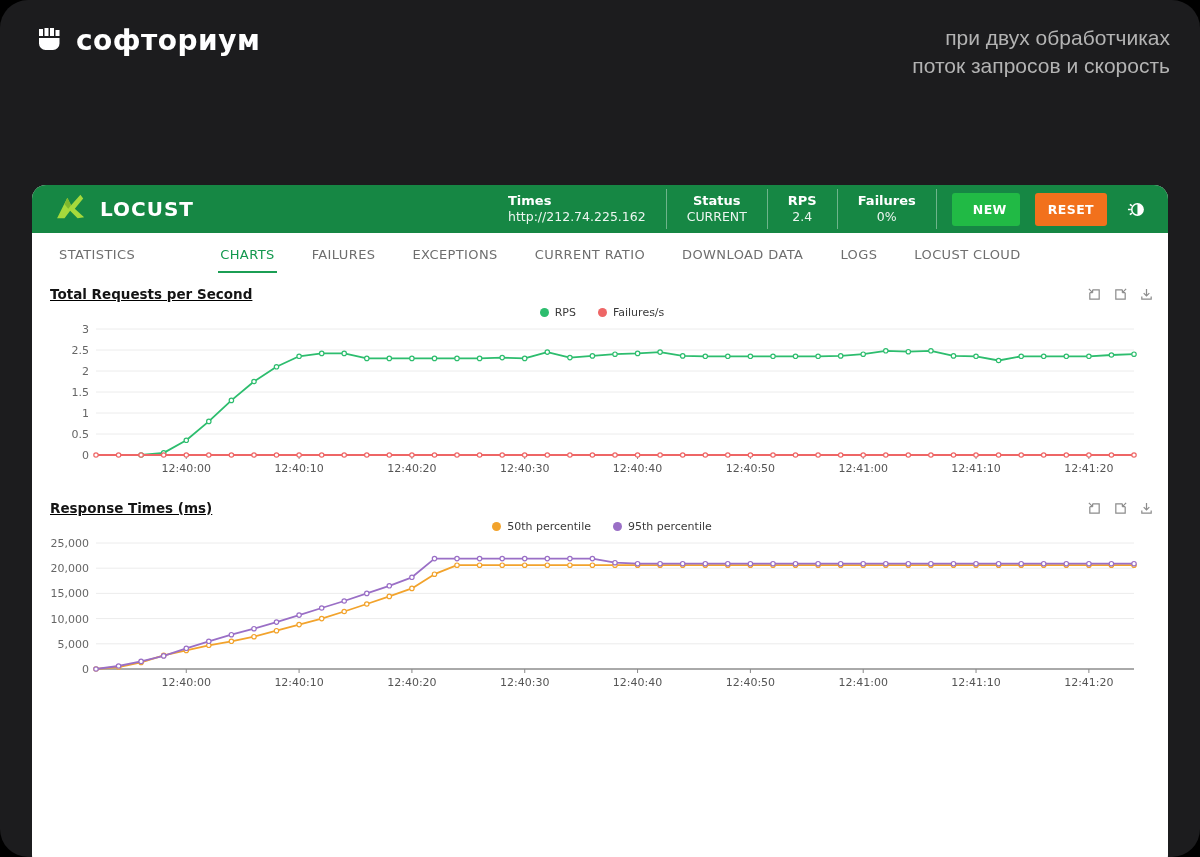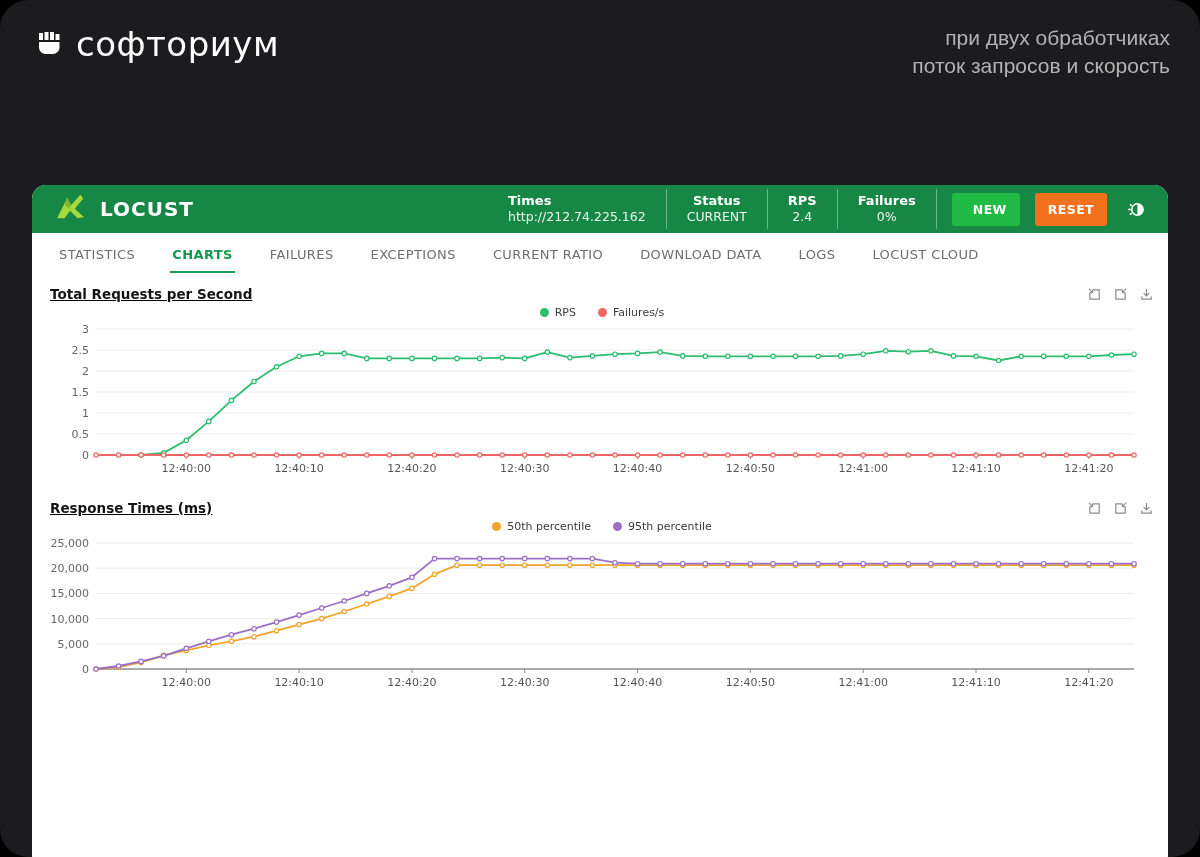--- a/index.html
+++ b/index.html
@@ -1,37 +1,37 @@
 <!DOCTYPE html>
 <html><head>
 <meta charset="utf-8">
 <style>
   html,body{margin:0;padding:0;background:#000;width:1200px;height:857px;font-family:"DejaVu Sans","Liberation Sans",sans-serif;}
   .panel{position:absolute;left:0;top:0;width:1200px;height:857px;background:#1c1c1e;border-radius:28px;overflow:hidden;}
   .brand{position:absolute;left:36px;top:24px;display:flex;align-items:center;gap:13px;color:#fff;}
-  .brand-name{font-size:34px;font-weight:normal;letter-spacing:.5px;}
+  .brand-name{font-size:28px;font-weight:bold;letter-spacing:.5px;}
   .caption{position:absolute;right:30px;top:24px;text-align:right;color:#b3b3b3;font-size:21px;line-height:28px;font-family:"Liberation Sans",sans-serif;}
   .card{position:absolute;left:32px;top:185px;width:1136px;height:684px;background:#fff;border-radius:14px;overflow:hidden;}
   .appbar{height:48px;background:#168744;display:flex;align-items:center;padding:0 16px 0 22px;}
   .logo{display:flex;align-items:center;gap:10px;}
   .app-name{color:#fff;font-weight:bold;font-size:20px;letter-spacing:1px;}
   .spacer{flex:1;}
   .statcell{color:#fff;text-align:center;padding:4px 20px;line-height:1.25;}
   .statcell .lbl{font-weight:bold;font-size:13px;}
   .statcell .val{font-size:12.5px;color:rgba(255,255,255,.92);}
   .statcell.host{text-align:left;}
   .sep-l{border-left:1px solid rgba(255,255,255,.38);}
   .sep-r{border-right:1px solid rgba(255,255,255,.38);}
   .btn{border:none;color:#fff;font-weight:bold;font-size:12.5px;padding:9px 13px;border-radius:3px;margin-left:15px;letter-spacing:.4px;cursor:pointer;font-family:inherit;}
   .btn.new{background:#21ba45;padding-left:21px;}
   .btn.reset{background:#f2711c;}
   .theme-toggle{margin-left:20px;margin-right:6px;cursor:pointer;display:flex;align-items:center;}
   .tabs{display:flex;align-items:flex-end;gap:33px;padding:0 0 0 25px;height:40px;background:#fff;}
   .tab{font-size:13px;letter-spacing:.4px;color:#6e6e6e;padding:8px 2px 9px;cursor:pointer;border-bottom:2px solid transparent;}
-  .tab.active{color:#13984e;font-weight:bold;border-bottom-color:#1b9e54;}
+  .tab.active{color:#13984e;font-weight:normal;border-bottom-color:#1b9e54;margin-left:48px;}
   .chart-section{padding:13px 14px 0 18px;}
   .chart-head{display:flex;justify-content:space-between;align-items:center;text-decoration:underline;}
   .chart-title{font-size:13.5px;font-weight:bold;color:#141414;}
   .toolbox{display:flex;gap:11px;align-items:center;}
   .toolbox svg{display:block;cursor:pointer;}
   .legend{display:flex;justify-content:center;gap:22px;height:18px;align-items:center;margin-top:1px;}
   .legend-item{display:inline-flex;align-items:center;gap:6px;font-size:11px;color:#3a3a3a;cursor:pointer;}
   .legend-item .dot{width:9px;height:9px;border-radius:50%;display:inline-block;}
   svg text{font-family:"DejaVu Sans","Liberation Sans",sans-serif;}
 </style>

